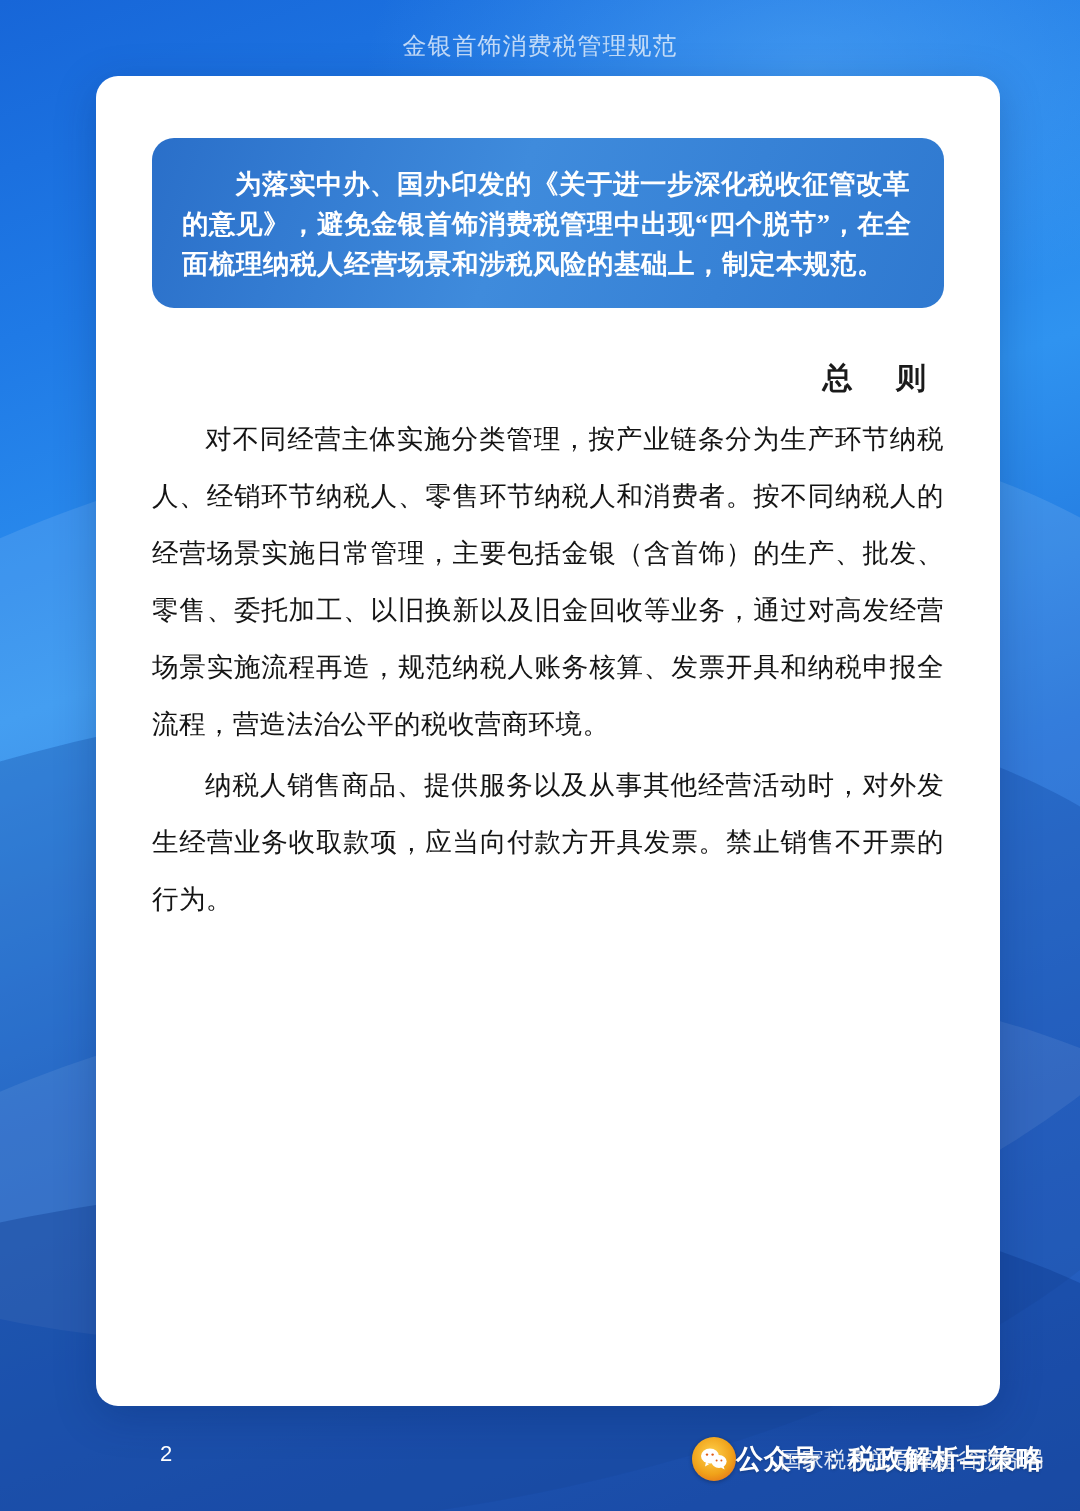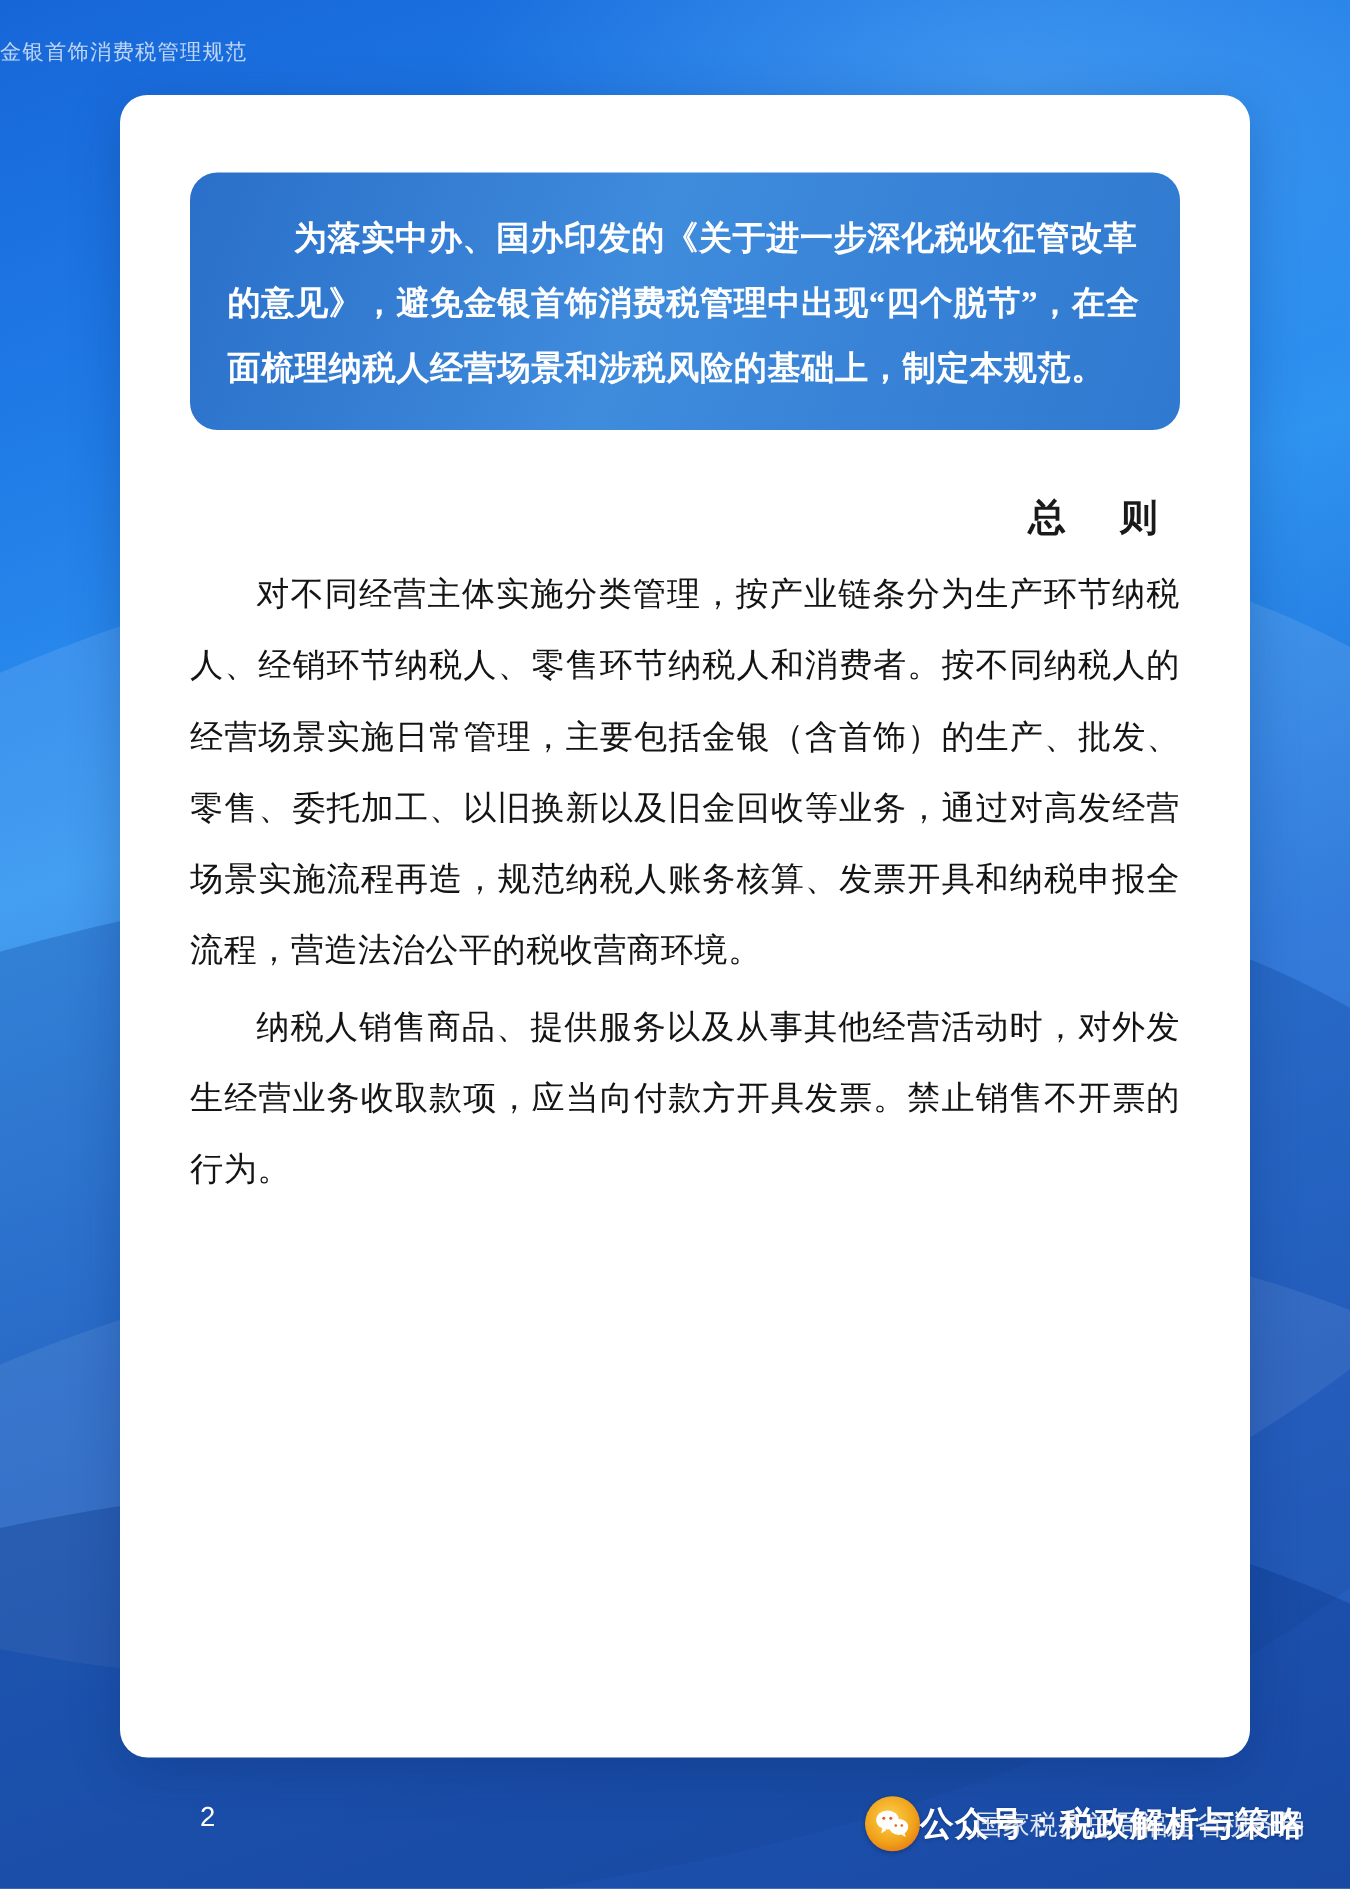--- a/index.html
+++ b/index.html
@@ -58,23 +58,23 @@
     background: radial-gradient(ellipse at center, rgba(120,200,255,0.35) 0%, rgba(120,200,255,0) 70%);
     pointer-events: none;
   }
 
   
   .doc-header {
     position: absolute;
     top: 30px;
     left: 0;
     width: 1080px;
-    text-align: left;
-    font-family: "Liberation Sans", sans-serif;
-    font-size: 17px;
+    text-align: center;
+    font-family: "Liberation Sans", sans-serif;
+    font-size: 24px;
     color: rgba(255,255,255,0.72);
     letter-spacing: 1px;
   }
 
   
   .card {
     position: absolute;
     left: 96px;
     top: 76px;
     width: 904px;
@@ -93,21 +93,21 @@
     background: linear-gradient(110deg, #2a6fc9 0%, #3f8bdc 45%, #2f79d0 100%);
     border-radius: 22px;
     padding: 26px 30px 24px 30px;
     color: #ffffff;
   }
   .intro-box p {
     margin: 0;
     font-family: "Liberation Serif", serif;
     font-weight: bold;
     font-size: 26.5px;
-    line-height: 52px;
+    line-height: 40px;
     text-indent: 2em;
     letter-spacing: 0.5px;
   }
 
   
   .section-title {
     margin: 50px 0 14px 0;
     text-align: right;
     font-family: "Liberation Serif", serif;
     font-weight: bold;

